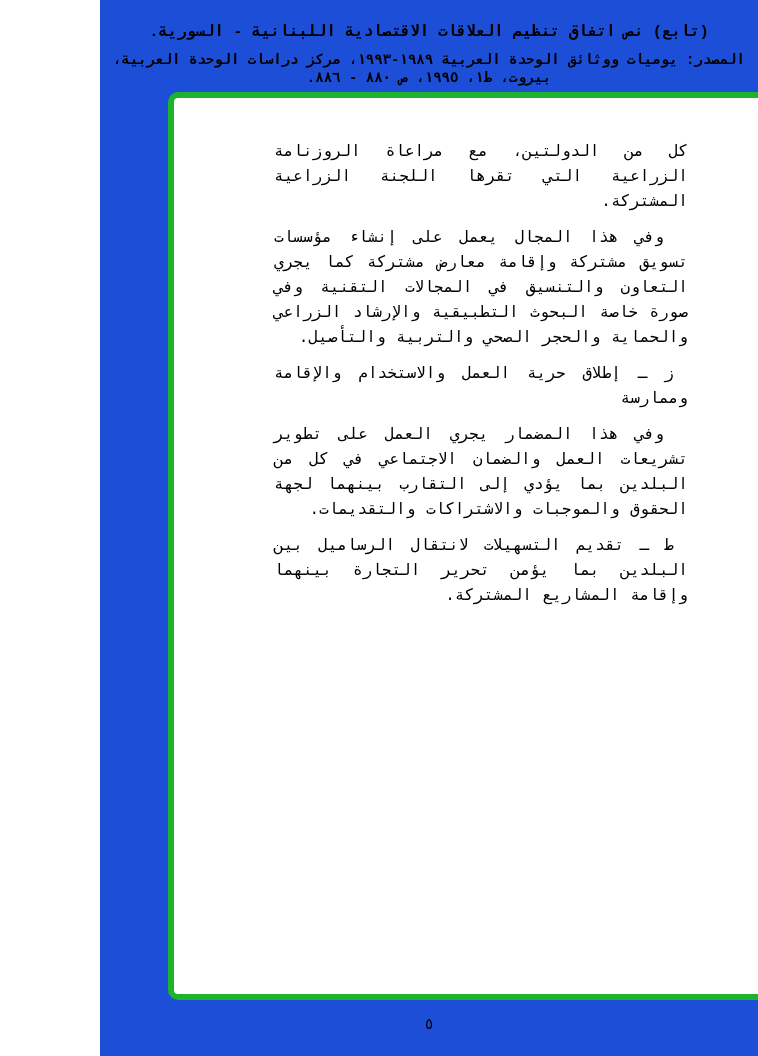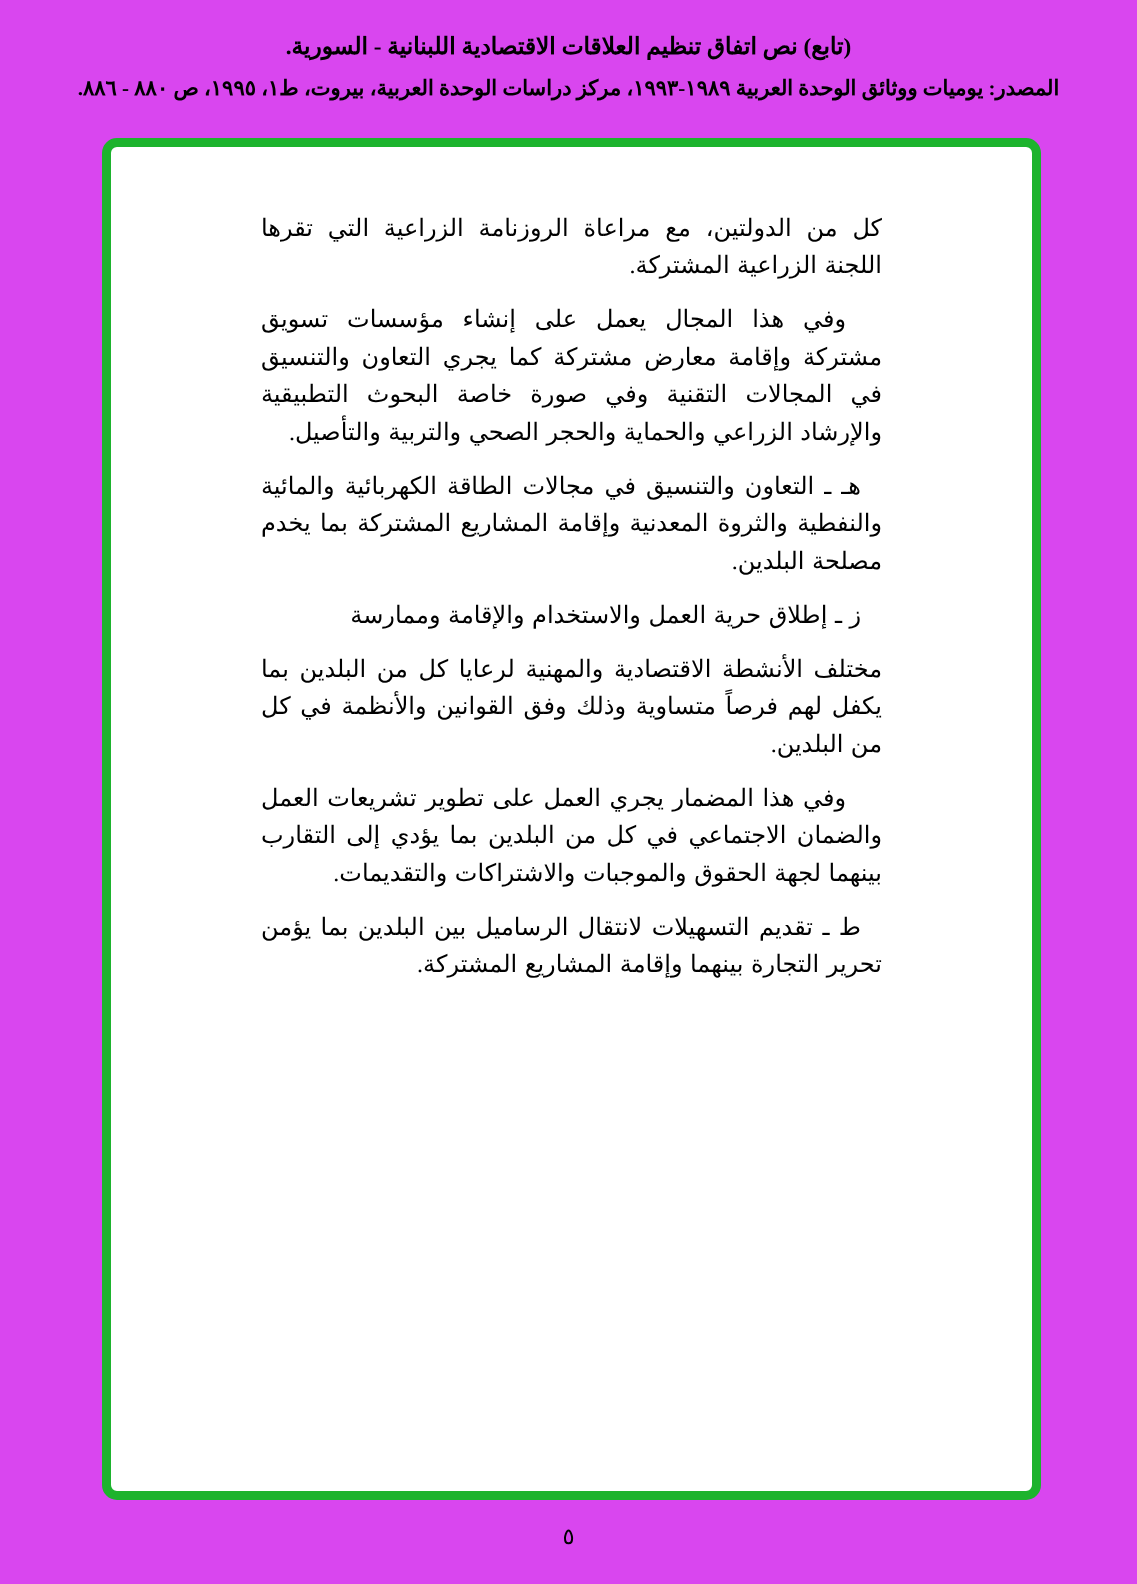--- a/index.html
+++ b/index.html
@@ -1,23 +1,23 @@
 <!DOCTYPE html>
 <html lang="ar" dir="rtl"><head>
 <meta charset="utf-8">
 <style>
   * { margin: 0; padding: 0; box-sizing: border-box; }
   html, body { background: #ffffff; }
   .page {
     position: relative;
-    width: 758px;
+    width: 658px;
     height: 1056px;
-    background: #d946ef;
+    background: #1d4ed8;
     overflow: hidden;
-    font-family: Liberation Serif, serif;
+    font-family: Liberation Mono, monospace;
     color: #000000;
     direction: rtl;
   }
   .header {
     position: absolute;
     top: 20px;
     left: 0;
     width: 100%;
     text-align: center;
     direction: rtl;
@@ -76,23 +76,21 @@
 
   <div class="header">
     <div class="doc-title">(تابع) نص اتفاق تنظيم العلاقات الاقتصادية اللبنانية - السورية.</div>
     <div class="doc-source">المصدر: يوميات ووثائق الوحدة العربية ١٩٨٩-١٩٩٣، مركز دراسات الوحدة العربية، بيروت، ط١، ١٩٩٥، ص ٨٨٠ - ٨٨٦.</div>
   </div>
 
   <div class="content-frame" style="border-color: rgb(29, 179, 45);">
     <div class="text-column">
         <p class="para continuation">كل من الدولتين، مع مراعاة الروزنامة الزراعية التي تقرها اللجنة الزراعية المشتركة.</p>
         <p class="para body">وفي هذا المجال يعمل على إنشاء مؤسسات تسويق مشتركة وإقامة معارض مشتركة كما يجري التعاون والتنسيق في المجالات التقنية وفي صورة خاصة البحوث التطبيقية والإرشاد الزراعي والحماية والحجر الصحي والتربية والتأصيل.</p>
-        <p class="para item">هـ ـ التعاون والتنسيق في مجالات الطاقة الكهربائية والمائية والنفطية والثروة المعدنية وإقامة المشاريع المشتركة بما يخدم مصلحة البلدين.</p>
         <p class="para item">ز ـ إطلاق حرية العمل والاستخدام والإقامة وممارسة</p>
-        <p class="para continuation">مختلف الأنشطة الاقتصادية والمهنية لرعايا كل من البلدين بما يكفل لهم فرصاً متساوية وذلك وفق القوانين والأنظمة في كل من البلدين.</p>
         <p class="para body">وفي هذا المضمار يجري العمل على تطوير تشريعات العمل والضمان الاجتماعي في كل من البلدين بما يؤدي إلى التقارب بينهما لجهة الحقوق والموجبات والاشتراكات والتقديمات.</p>
         <p class="para item">ط ـ تقديم التسهيلات لانتقال الرساميل بين البلدين بما يؤمن تحرير التجارة بينهما وإقامة المشاريع المشتركة.</p>
       </div>
   </div>
 
   <div class="page-number">٥</div>
 
 </div>
 
 </body></html>

